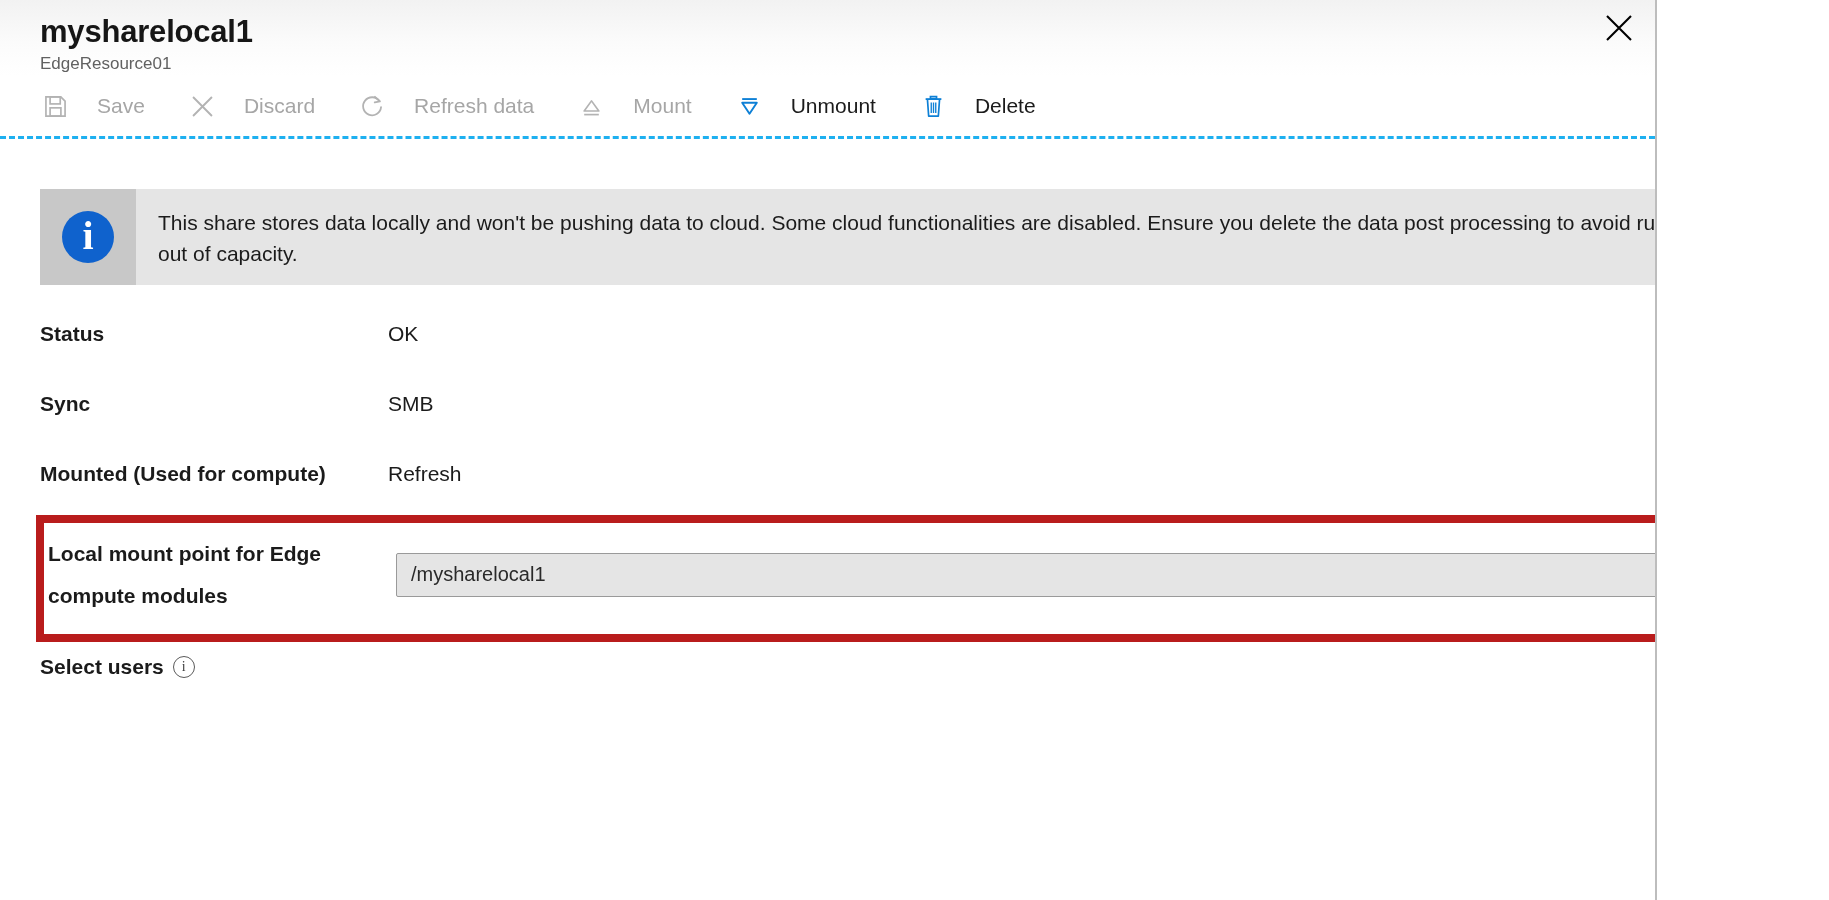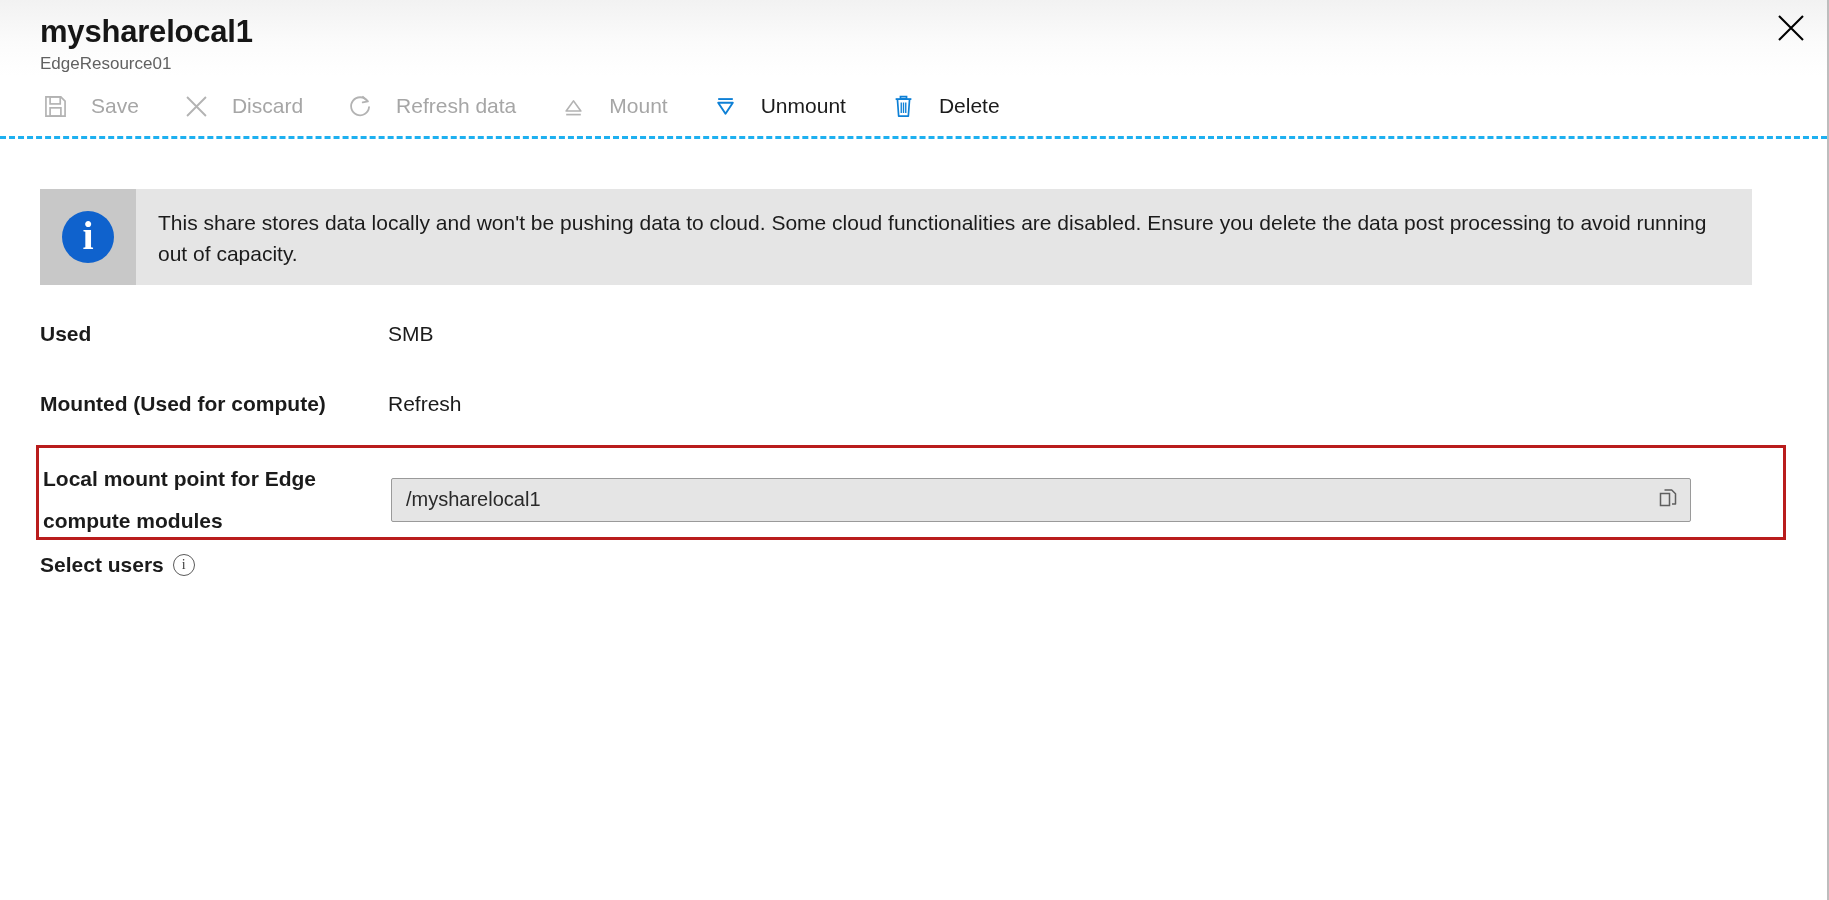--- a/index.html
+++ b/index.html
@@ -7,21 +7,21 @@
   html, body {
     margin: 0; padding: 0;
     width: 1829px; height: 900px;
     background: #ffffff;
     font-family: "Liberation Sans", sans-serif;
     color: #1b1b1b;
     overflow: hidden;
   }
   .blade {
     position: relative;
-    width: 1829px; height: 900px;
+    width: 1657px; height: 900px;
     background: #ffffff;
     border-right: 2px solid #bdbdbd;
     display: flex;
     flex-direction: column;
   }
 
   
   .header {
     position: relative;
     padding: 14px 0 0 40px;
@@ -59,21 +59,21 @@
     display: flex;
     align-items: center;
     padding: 14px 0 14px 40px;
     gap: 0px;
     background: linear-gradient(#ffffff, #ffffff);
     flex: 0 0 auto;
   }
   .tb-btn {
     display: flex;
     align-items: center;
-    gap: 22px;
+    gap: 28px;
     padding: 2px 16px 2px 2px;
     margin-right: 26px;
     background: transparent;
     border: none;
     cursor: pointer;
     font-family: "Liberation Sans", sans-serif;
     font-size: 21px;
     line-height: 28px;
     white-space: nowrap;
   }
@@ -173,22 +173,22 @@
     display: inline-flex;
     align-items: center;
     justify-content: center;
     line-height: 1;
     cursor: pointer;
   }
 
   
   .highlight-row {
     position: relative;
-    border: 3px solid #b91c1c;
-    padding: 14px 0 0 0;
+    border: 8px solid #b91c1c;
+    padding: 14px 0 22px 0;
     width: 1750px;
     margin-left: -4px;
     display: flex;
     align-items: center;
     min-height: 92px;
   }
   .highlight-row .prop-label {
     width: 352px;
     padding-left: 4px;
     align-items: flex-start;
@@ -337,24 +337,30 @@
       <div class="banner-ico-cell">
         <span class="info-circle">
           <span>i</span>
         </span>
       </div>
       <div class="banner-text">This share stores data locally and won't be pushing data to cloud. Some cloud functionalities are disabled. Ensure you delete the data post processing to avoid running out of capacity.</div>
     </div>
 
     <div class="props">
 
-
       <div class="prop-row">
         <div class="prop-label">
-          <span class="label-text">Used</span>
+          <span class="label-text">Status</span>
+        </div>
+        <div class="prop-value">OK</div>
+      </div>
+
+      <div class="prop-row">
+        <div class="prop-label">
+          <span class="label-text">Sync</span>
         </div>
         <div class="prop-value">SMB</div>
       </div>
 
       <div class="prop-row">
         <div class="prop-label">
           <span class="label-text">Mounted (Used for compute)</span>
         </div>
         <div class="prop-value">Refresh</div>
       </div>

